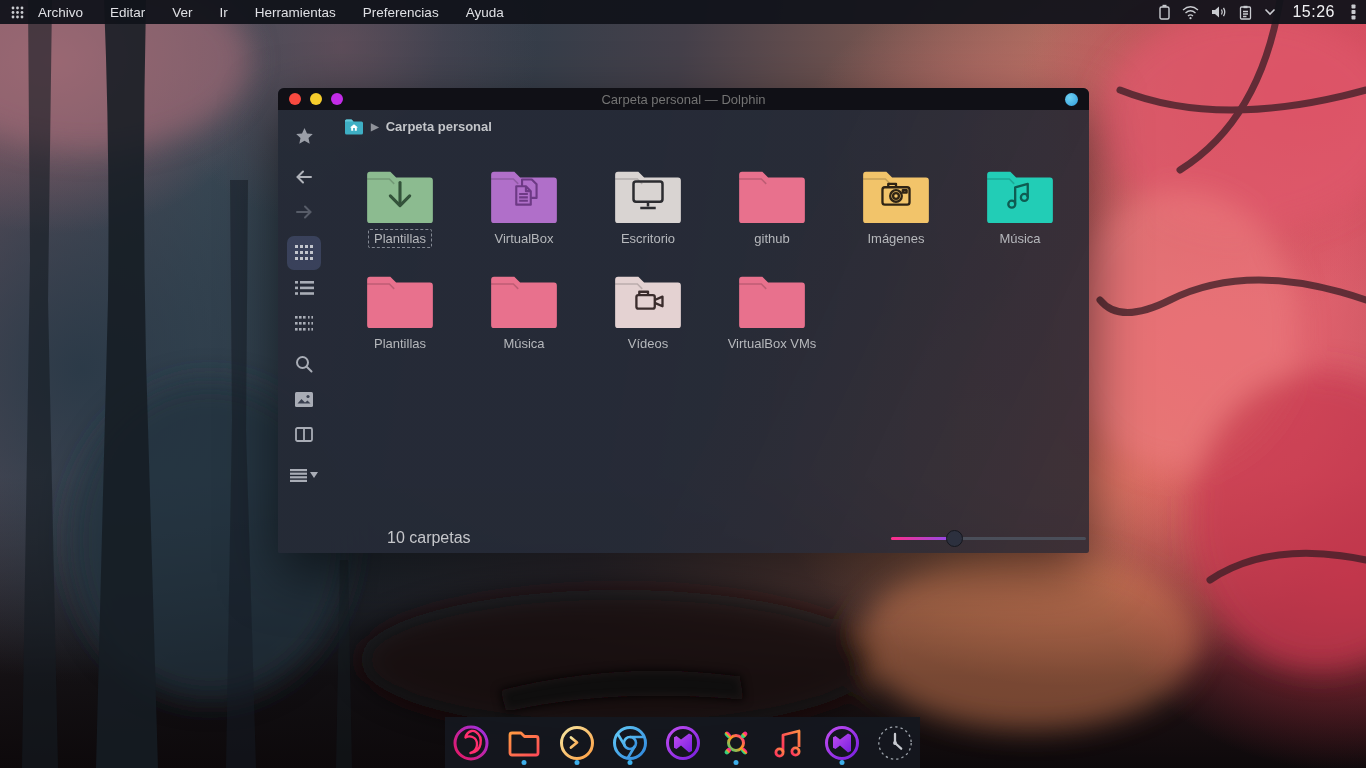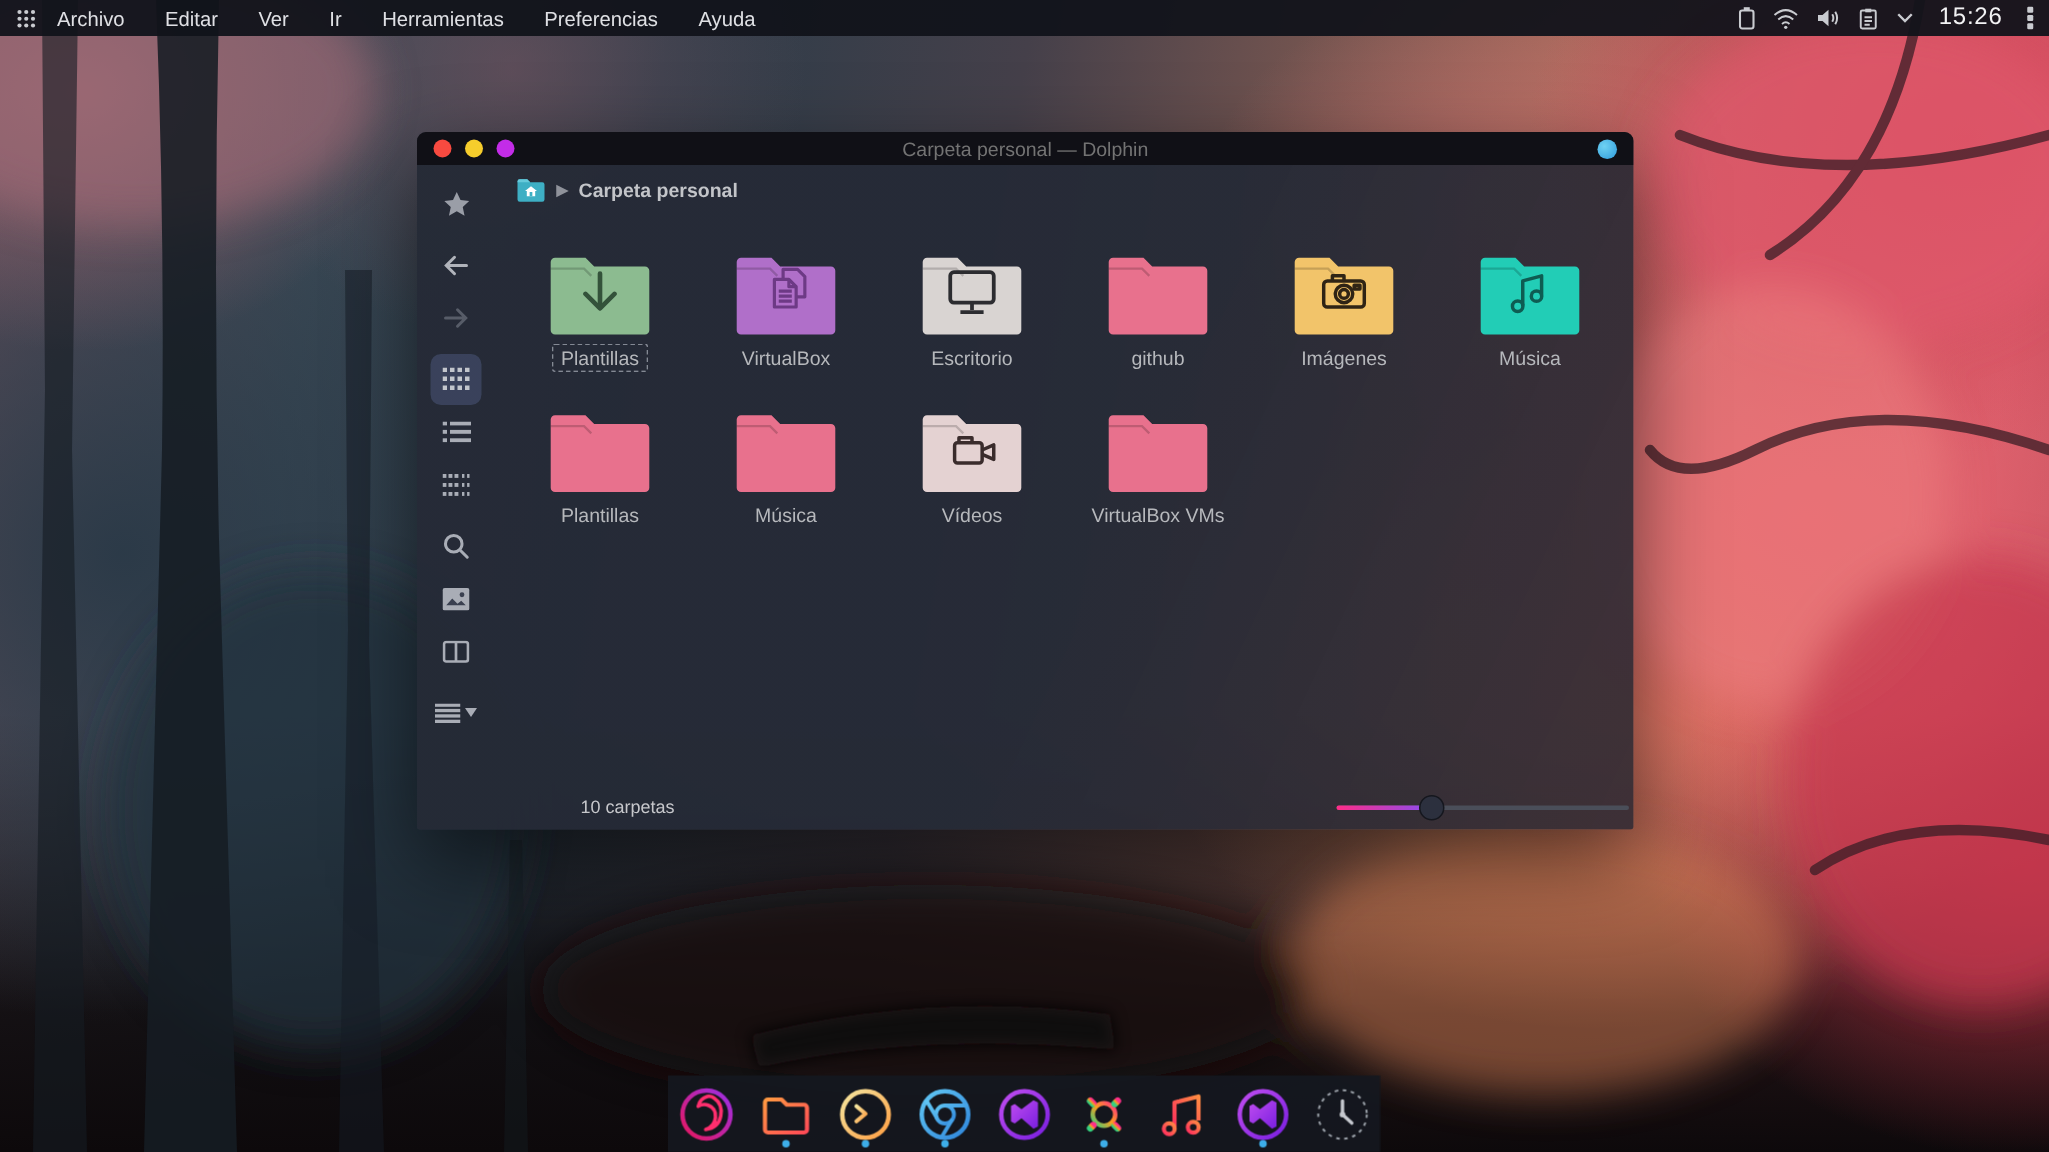--- a/index.html
+++ b/index.html
@@ -64,21 +64,21 @@
     color:#c3c5c9; font-size:13px; font-weight:bold; }
   .crumb-sep { color:#8f929a; font-size:10px; }
 
   .folder-grid { display:grid; grid-template-columns:repeat(6,124px); margin-left:8px; margin-top:23px; row-gap:23px; }
   .folder-item { width:124px; display:flex; flex-direction:column; align-items:center; cursor:default; }
   .folder-item svg { display:block; }
   .folder-label { margin-top:5px; font-size:13px; color:#b6b8bc; padding:1px 5px; border:1px dashed transparent; border-radius:2px; max-width:120px; white-space:nowrap; }
   .folder-item.selected .folder-label { border-color:rgba(165,170,180,.75); }
 
   
-  .statusbar { position:absolute; bottom:0; left:0; right:0; height:30px; display:flex; align-items:center; padding:0 0 0 57px; color:#c6c7cb; font-size:12px; }
+  .statusbar { position:absolute; bottom:0; left:0; right:0; height:30px; display:flex; align-items:center; padding:0 0 0 57px; color:#c6c7cb; font-size:16px; }
   .statusbar .s-spacer { flex:1; }
   .zoom-slider { display:flex; align-items:center; width:198px; margin-right:0; position:relative; height:18px; }
   .z-track { position:absolute; left:0; right:3px; top:8px; height:3px; background:#4a4e59; border-radius:2px; }
   .z-fill { position:absolute; left:0; top:8px; height:3px; width:32%; border-radius:2px;
     background:linear-gradient(90deg,#ff2d88,#8a4df0); }
   .z-handle { position:absolute; top:1px; left:calc(32% - 8px); width:17px; height:17px; border-radius:50%;
     background:#2c303e; border:1.5px solid #15171e; }
 
   
   .dock { position:absolute; left:445px; bottom:0; width:475px; height:51px;

